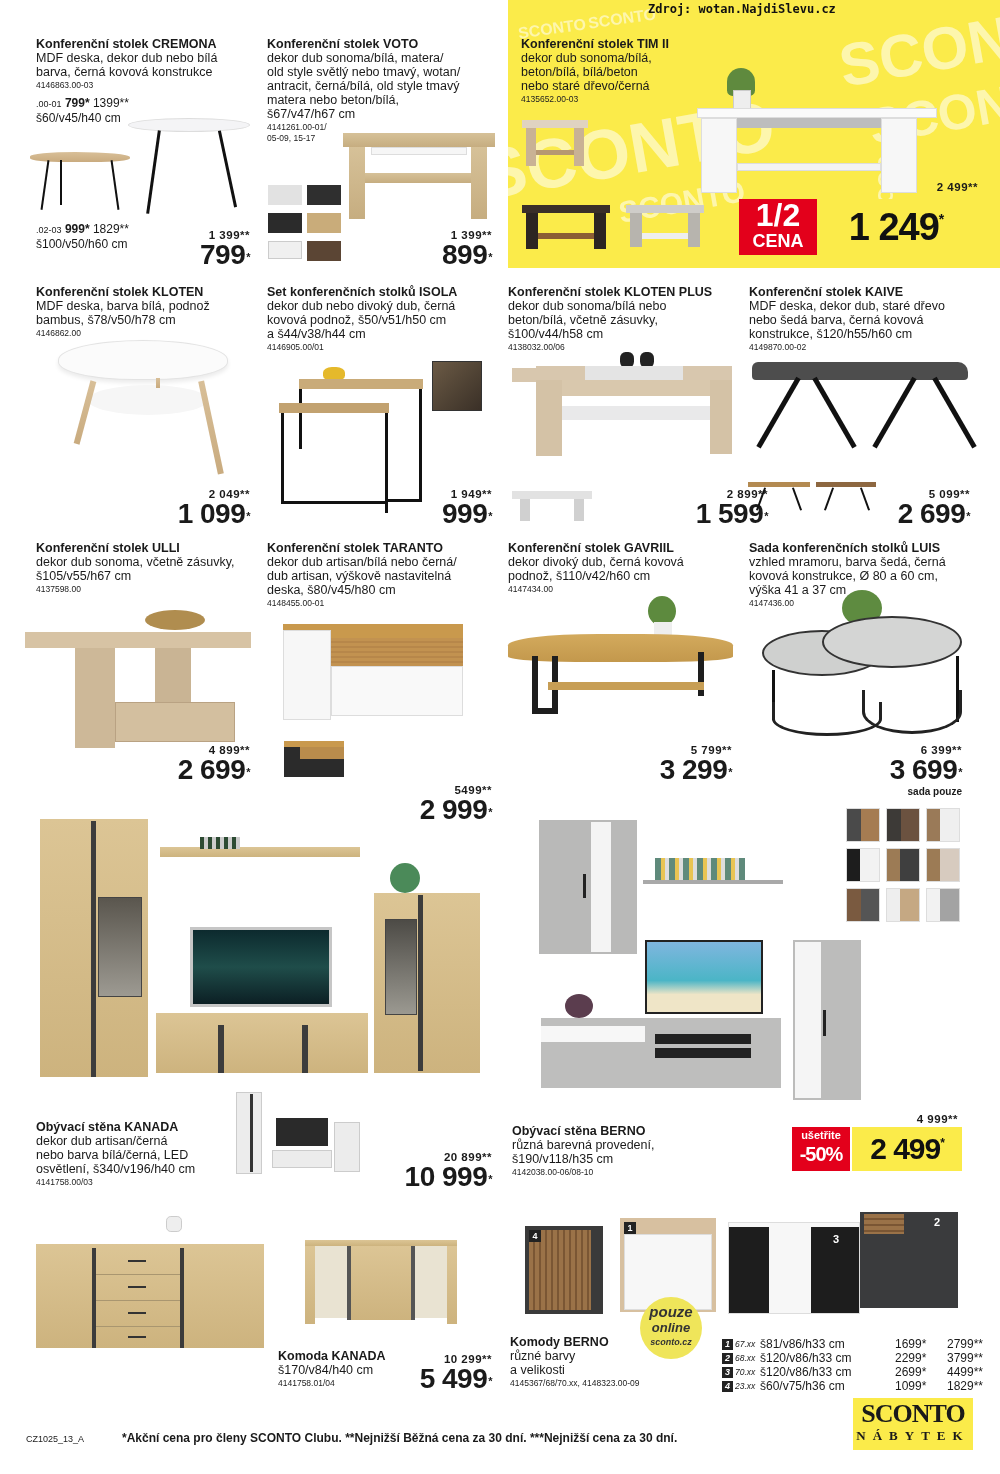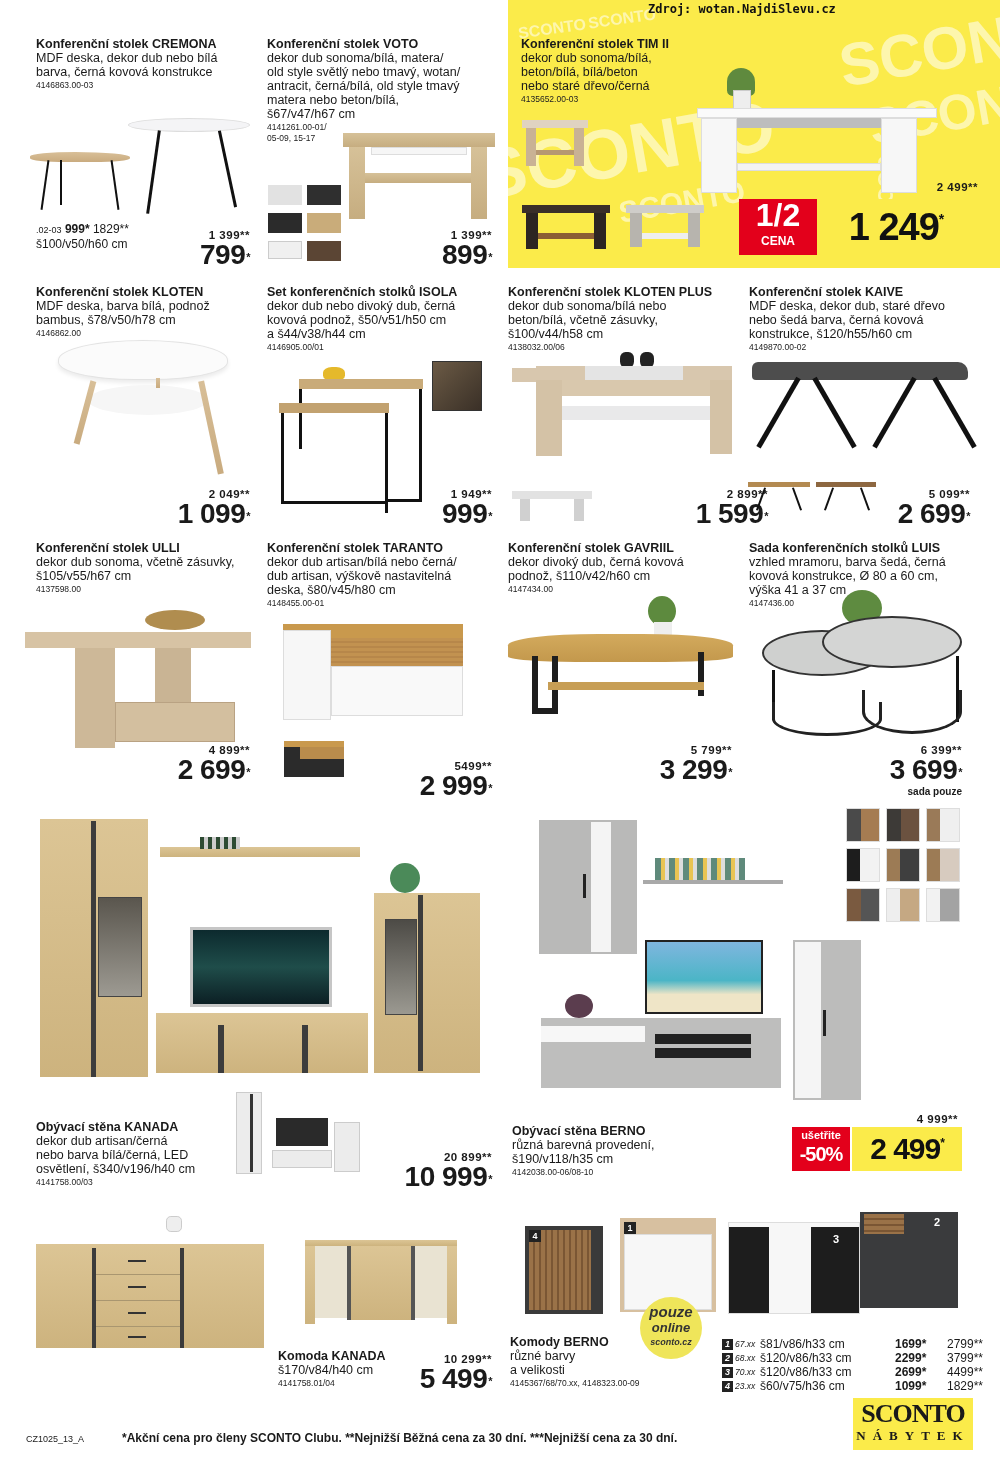--- a/index.html
+++ b/index.html
@@ -24,33 +24,39 @@
   .wm { position: absolute; color: rgba(255,255,255,0.55); font-weight: 900; font-family: "Liberation Sans", sans-serif; white-space: nowrap; }
   .badge-red { position: absolute; background: #e3001b; color: #fff; font-weight: 900; text-align: center; }
   .badge-yellow { position: absolute; background: #fbeb4a; font-weight: 900; color: #111; text-align: center; }
   .swatch { position: absolute; width: 34px; height: 34px; border: 1px solid #ddd; }
   .num-box { display: inline-block; background: #222; color: #fff; font-weight: bold; font-size: 9px; width: 11px; height: 11px; line-height: 11px; text-align: center; margin-right: 2px; }
   .stable { position: absolute; left: 722px; top: 1337px; font-size: 12px; line-height: 14px; }
   .stable .r { display: flex; white-space: nowrap; }
   .stable .c1 { width: 38px; font-size: 9px; font-style: italic; }
   .stable .c1 span.code { font-size: 8.5px; }
   .stable .c2 { width: 135px; }
-  .stable .c3 { width: 52px; font-weight: bold; }
+  .stable .c3 { width: 52px; font-weight: normal; }
   .stable .c4 { width: 60px; }
   .online-circle { position: absolute; left: 640px; top: 1297px; width: 62px; height: 62px; border-radius: 50%; background: #efe55a; text-align: center; font-weight: 900; font-style: italic; color: #333; }
   .logo { position: absolute; left: 853px; top: 1398px; width: 120px; height: 52px; background: #fbeb4a; text-align: center; font-family: "Liberation Serif", serif; font-weight: bold; }
 </style>
 </head>
 <body>
 
 <div class="abs" style="left:36px;top:37px;width:225px;height:235px;">
   <div class="ptitle">Konferenční stolek CREMONA</div>
   <div class="pdesc">MDF deska, dekor dub nebo bílá</div>
   <div class="pdesc">barva, černá kovová konstrukce</div>
   <div class="pcode">4146863.00-03</div>
+  <div style="margin-top:5px;font-size:12px;line-height:14px;">
+    <span style="font-size:9px">.00-01</span>
+    <b>799*</b>
+    <span>1399**</span><br>
+    <span>š60/v45/h40 cm</span>
+  </div>
 </div>
 <div class="abs" style="left:36px;top:222px;font-size:12px;line-height:14px;">
   <span style="font-size:9px">.02-03</span>
   <b>999*</b>
   <span>1829**</span><br>
   <span>š100/v50/h60 cm</span>
 </div>
 
 <div class="abs" style="left:30px;top:152px;width:100px;height:60px;">
   <div class="abs wood" style="left:0;top:0;width:100px;height:10px;border-radius:50% 60% 40% 40%;"></div>
@@ -140,21 +146,21 @@
   <div class="abs" style="left:0;top:0;width:78px;height:8px;background:#cfcdc9;"></div>
   <div class="abs" style="left:4px;top:8px;width:12px;height:34px;background:#b7b4ae;"></div>
   <div class="abs" style="left:62px;top:8px;width:12px;height:34px;background:#b7b4ae;"></div>
   <div class="abs" style="left:16px;top:28px;width:46px;height:6px;background:#eee;"></div>
 </div>
 <div class="priceblock" style="left:874px;top:181px;width:104px;">
   <div class="old">2 499**</div>
 </div>
 <div class="badge-red" style="left:739px;top:199px;width:78px;height:56px;">
   <div style="font-size:32px;line-height:32px;">1/2</div>
-  <div style="font-size:12px;line-height:20px;">CENA</div>
+  <div style="font-size:18px;line-height:20px;">CENA</div>
 </div>
 <div class="badge-yellow" style="left:826px;top:199px;width:140px;height:56px;background:#fbeb4a;">
   <div style="font-size:38px;line-height:56px;letter-spacing:-1px;"><span>1 249</span><sup style="font-size:14px;vertical-align:top;position:relative;top:-8px;">*</sup></div>
 </div>
 
 <div class="abs" style="left:36px;top:285px;width:225px;">
   <div class="ptitle">Konferenční stolek KLOTEN</div>
   <div class="pdesc">MDF deska, barva bílá, podnož</div>
   <div class="pdesc">bambus, š78/v50/h78 cm</div>
   <div class="pcode">4146862.00</div>
@@ -278,21 +284,21 @@
   <div class="abs" style="left:0;top:0;width:180px;height:14px;background:#c9994d;"></div>
   <div class="abs" style="left:0;top:6px;width:48px;height:90px;background:#f7f7f7;border:1px solid #ddd;"></div>
   <div class="abs" style="left:48px;top:14px;width:132px;height:28px;background:repeating-linear-gradient(180deg,#c29250 0 3px,#b7874a 3px 5px);"></div>
   <div class="abs" style="left:48px;top:42px;width:132px;height:50px;background:#f9f9f9;border:1px solid #ddd;"></div>
 </div>
 <div class="abs" style="left:284px;top:741px;width:60px;height:36px;">
   <div class="abs" style="left:0;top:0;width:60px;height:6px;background:#c9994d;"></div>
   <div class="abs" style="left:0;top:6px;width:60px;height:30px;background:#2b2b2b;"></div>
   <div class="abs" style="left:16px;top:6px;width:44px;height:12px;background:#b98c4c;"></div>
 </div>
-<div class="priceblock" style="left:380px;top:760px;width:112px;">
+<div class="priceblock" style="left:380px;top:784px;width:112px;">
   <div class="old">5499**</div>
   <div class="new"><span>2 999</span><sup>*</sup></div>
 </div>
 
 <div class="abs" style="left:508px;top:541px;width:235px;">
   <div class="ptitle">Konferenční stolek GAVRIIL</div>
   <div class="pdesc">dekor divoký dub, černá kovová</div>
   <div class="pdesc">podnož, š110/v42/h60 cm</div>
   <div class="pcode">4147434.00</div>
 </div>

